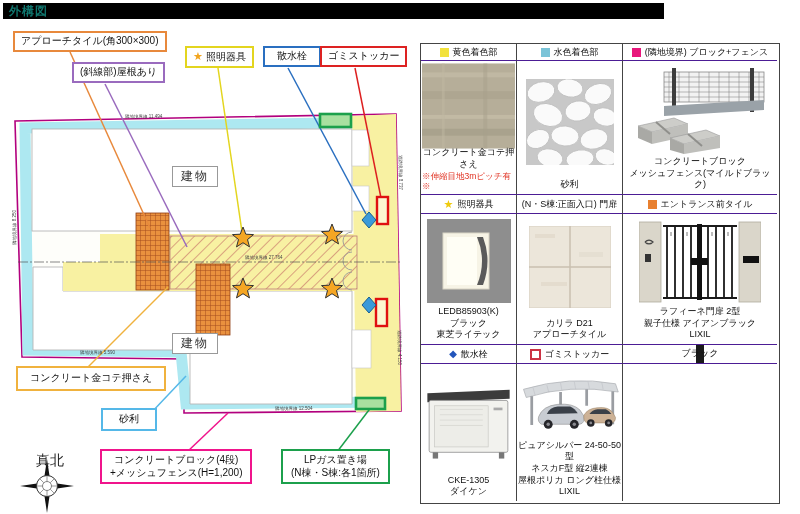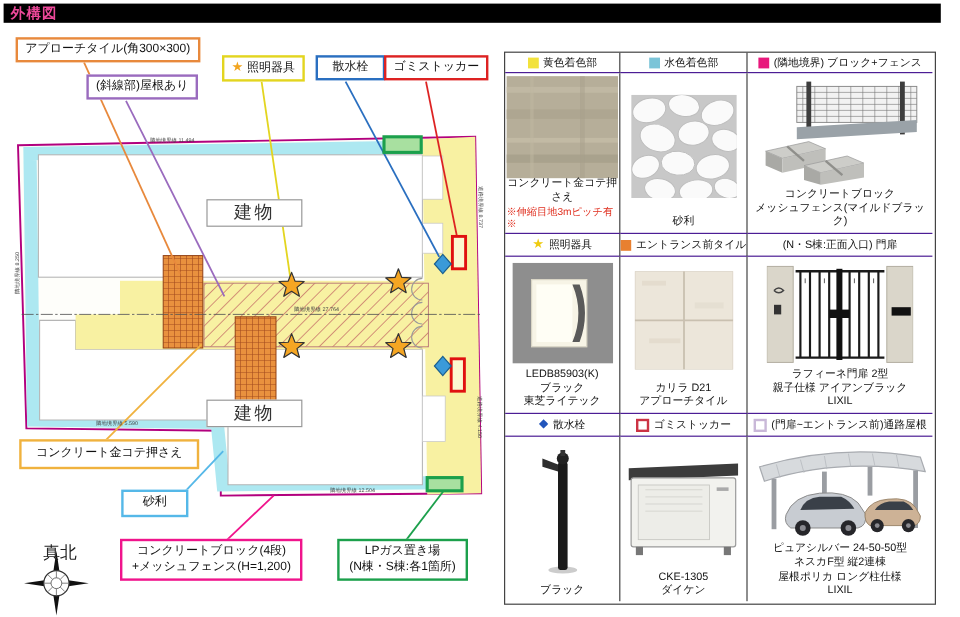--- a/index.html
+++ b/index.html
@@ -1,40 +1,40 @@
 <!DOCTYPE html>
 <html><head>
 <meta charset="utf-8">
 <style>
   html,body{margin:0;padding:0;background:#fff;}
   .page{position:relative;width:800px;height:514px;background:#ffffff;overflow:hidden;
         font-family:"Liberation Sans", sans-serif;color:#111;}
   
-  .titlebar{position:absolute;left:3px;top:3px;width:781px;height:16px;background:#000;
-            color:#ec4899;font-size:12px;font-weight:bold;line-height:16px;padding-left:6px;
+  .titlebar{position:absolute;left:3px;top:3px;width:661px;height:16px;background:#000;
+            color:#0f766e;font-size:12px;font-weight:bold;line-height:16px;padding-left:6px;
             box-sizing:border-box;letter-spacing:1px;}
   
   svg.plan{position:absolute;left:0;top:0;}
   
   .co{position:absolute;background:#fff;border:2px solid #888;font-size:10px;line-height:1.25;
       padding:2px 6px;white-space:nowrap;color:#111;z-index:5;}
   .co.center{text-align:center;padding:3px 8px;}
   #co-approach{left:13px;top:31px;border-color:#E8893C;}
   #co-roof{left:72px;top:62px;border-color:#9A6BBE;}
   #co-light{left:185px;top:46px;border-color:#E3D51F;}
   #co-tap{left:263px;top:46px;border-color:#2A6FC0;padding:2px 12px;}
   #co-garbage{left:320px;top:46px;border-color:#DD2222;}
   #co-concrete{left:16px;top:366px;border-color:#F0B23E;padding:4px 12px;}
   #co-gravel{left:101px;top:408px;border-color:#55B8E8;padding:3px 16px;}
   #co-block{left:100px;top:449px;border-color:#F0148C;}
   #co-lpgas{left:281px;top:449px;border-color:#1CA04C;}
   .star-in{color:#F2A51F;font-size:11px;margin-right:3px;}
   
-  .bldg{position:absolute;background:#fff;border:1px solid #999;font-size:15px;
-        padding:1px 22px;letter-spacing:2px;color:#333;z-index:4;}
+  .bldg{position:absolute;background:#fff;border:1px solid #999;font-size:12px;
+        padding:1px 8px;letter-spacing:2px;color:#333;z-index:4;}
   #bldg-n{left:172px;top:166px;}
   #bldg-s{left:172px;top:333px;}
   .compass-label{position:absolute;left:36px;top:452px;font-size:14px;color:#222;z-index:4;}
   
   .legend{position:absolute;left:420px;top:43px;width:358px;height:459px;
           display:grid;grid-template-columns:96px 106px 154px;
           grid-template-rows:17px 134px 19px 131px 19px 137px;
           border:1px solid #444;background:#fff;z-index:5;}
   .legend>*{border-right:1px solid #444;border-bottom:1px solid #4c1d95;box-sizing:border-box;min-width:0;}
   .legend>*:nth-child(3n){border-right:none;}
@@ -263,25 +263,25 @@
       </div>
       <div class="cap">コンクリートブロック
 メッシュフェンス(マイルドブラック)</div>
     </div>
 
     <div class="lh">
       <span class="star-ic">★</span>
       <span>照明器具</span>
     </div>
     <div class="lh">
+      <span>(N・S棟:正面入口) 門扉</span>
+    </div>
+    <div class="lh">
       <span class="sw sw-orange"></span>
       <span>エントランス前タイル</span>
-    </div>
-    <div class="lh">
-      <span>(N・S棟:正面入口) 門扉</span>
     </div>
 
     <div class="lc">
       <div class="photo">
         <svg width="84" height="84" viewBox="0 0 84 84">
           <rect width="84" height="84" fill="#8E8E8E"></rect>
           <rect x="16" y="14" width="46" height="56" fill="#F7F4E6" stroke="#D9D5C5" stroke-width="1"></rect>
           <rect x="20" y="18" width="30" height="48" fill="#FFFEF5"></rect>
           <path d="M56,18 Q65,42 56,66 L50,66 Q60,42 50,18 Z" fill="#5A5A5A"></path>
         </svg>
@@ -338,24 +338,20 @@
     </div>
 
     <div class="lh">
       <span class="dia-ic">◆</span>
       <span>散水栓</span>
     </div>
     <div class="lh">
       <span class="sw-redline"></span>
       <span>ゴミストッカー</span>
     </div>
-    <div class="lh">
-      <span class="sw-lav"></span>
-      <span>(門扉~エントランス前)通路屋根</span>
-    </div>
 
     <div class="lc">
       <div class="photo">
         <svg width="54" height="108" viewBox="0 0 54 108">
           <ellipse cx="27" cy="102" rx="12" ry="3" fill="#CCC"></ellipse>
           <rect x="23" y="12" width="8" height="90" rx="2" fill="#1A1A1A"></rect>
           <path d="M23,14 L10,9 L10,16 L23,20 Z" fill="#2E2E2E"></path>
           <circle cx="27" cy="9" r="5" fill="#222"></circle>
           <rect x="25" y="2" width="4" height="5" fill="#333"></rect>
         </svg>

